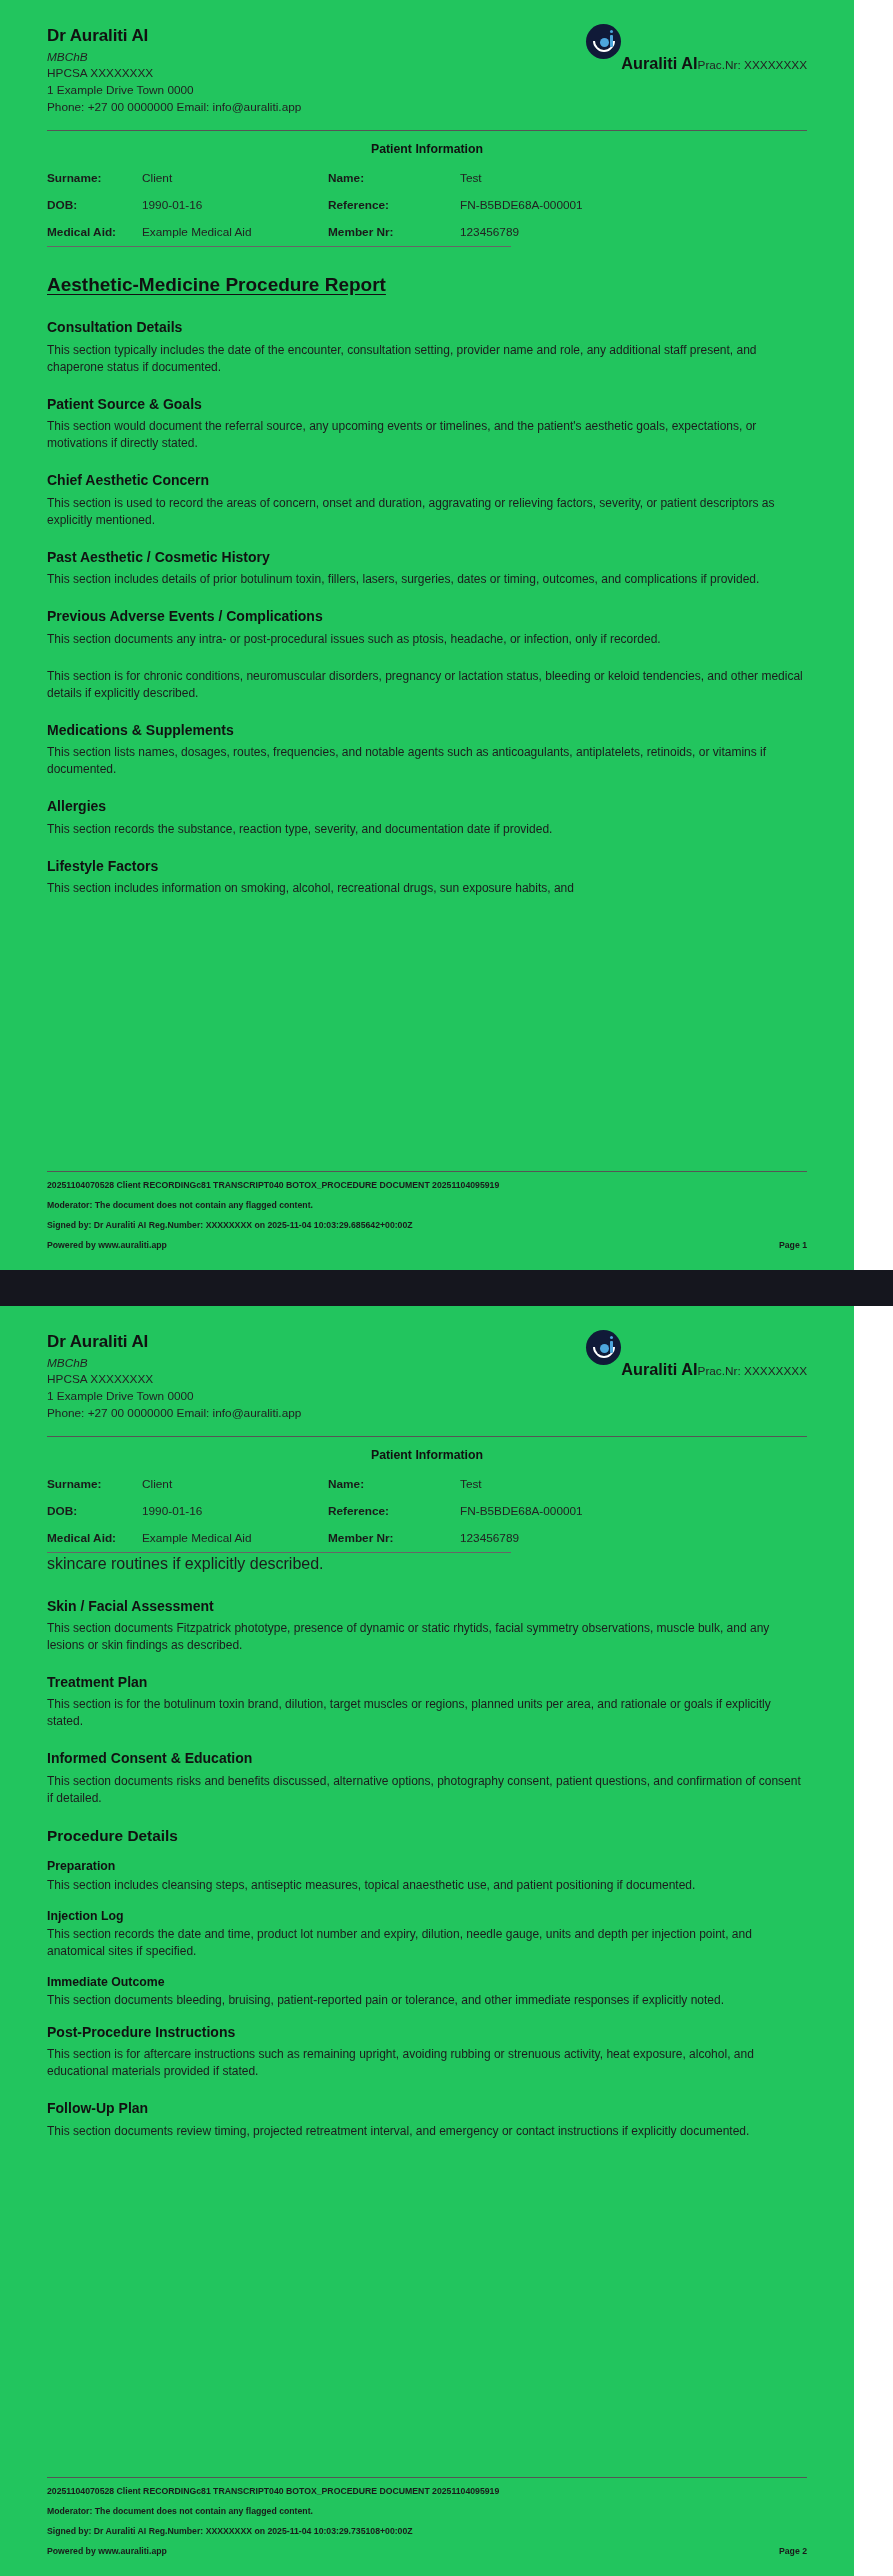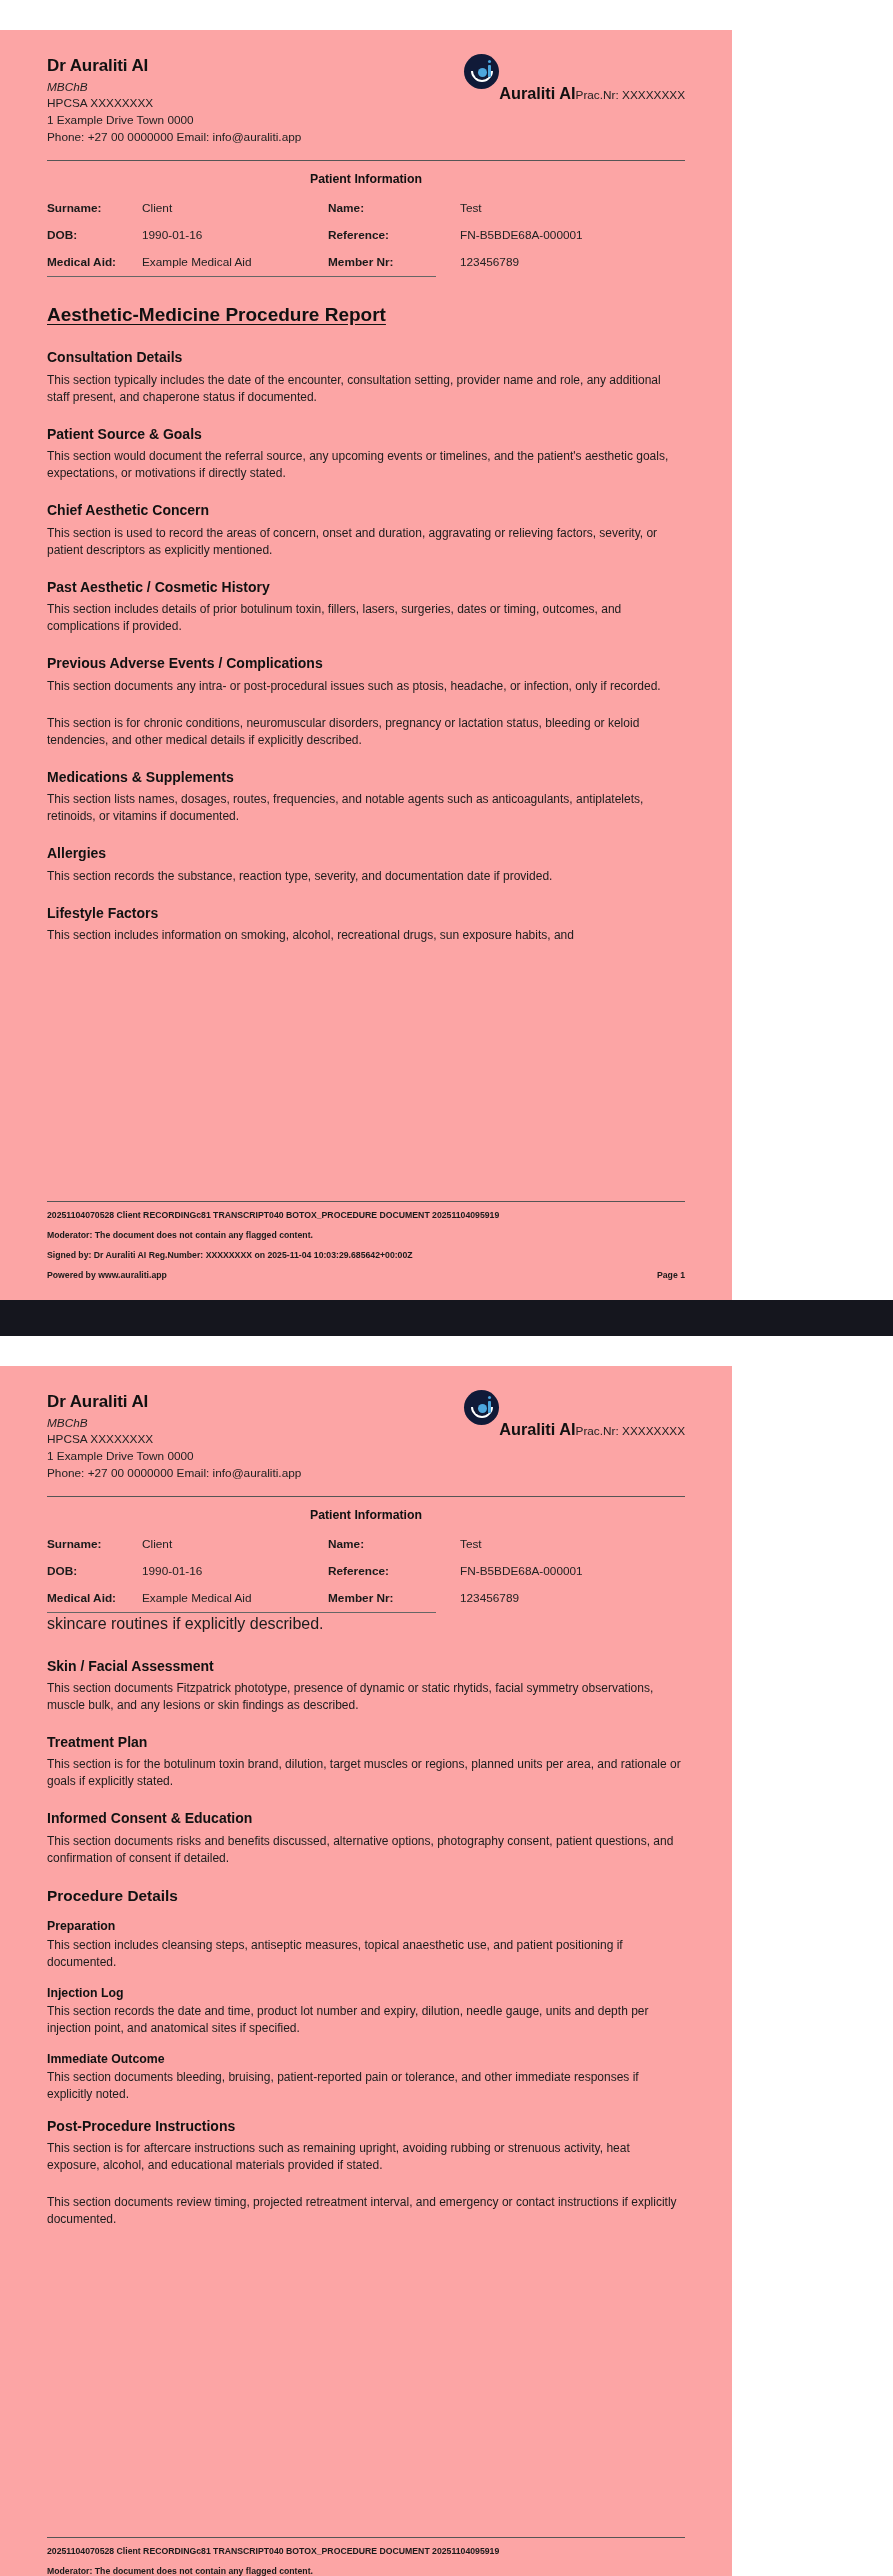--- a/index.html
+++ b/index.html
@@ -6,25 +6,24 @@
   html, body {
     margin: 0;
     padding: 0;
     background: #ffffff;
     font-family: "Liberation Sans", sans-serif;
   }
   body {
     width: 894px;
   }
   .page {
-    width: 732px;
-    background: #fca5a5;
+    width: 854px;
+    background: #22c55e;
     padding: 23.6px 47px 0 47px;
     position: relative;
-    margin-top: 30px;
   }
   .page-1 { height: 1270px; }
   .page-2 { height: 1270px; }
 
   .page-gap {
     width: 894px;
     height: 36px;
     background: #15161e;
   }
 
@@ -399,20 +398,21 @@
     <h3 class="section-h sub">Immediate Outcome</h3>
     <p class="section-p">This section documents bleeding, bruising, patient-reported pain or tolerance, and other immediate responses if explicitly noted.</p>
   </div>
 
   <div class="section">
     <h2 class="section-h">Post-Procedure Instructions</h2>
     <p class="section-p">This section is for aftercare instructions such as remaining upright, avoiding rubbing or strenuous activity, heat exposure, alcohol, and educational materials provided if stated.</p>
   </div>
 
   <div class="section">
+    <h2 class="section-h">Follow-Up Plan</h2>
     <p class="section-p">This section documents review timing, projected retreatment interval, and emergency or contact instructions if explicitly documented.</p>
   </div>
 
   <div class="footer">
     <hr>
     <div class="footer-line">20251104070528 Client RECORDINGc81 TRANSCRIPT040 BOTOX_PROCEDURE DOCUMENT 20251104095919</div>
     <div class="footer-line">Moderator: The document does not contain any flagged content.</div>
     <div class="footer-line">Signed by: Dr Auraliti AI Reg.Number: XXXXXXXX on 2025-11-04 10:03:29.735108+00:00Z</div>
     <div class="footer-bottom">
       <span>Powered by www.auraliti.app</span>

